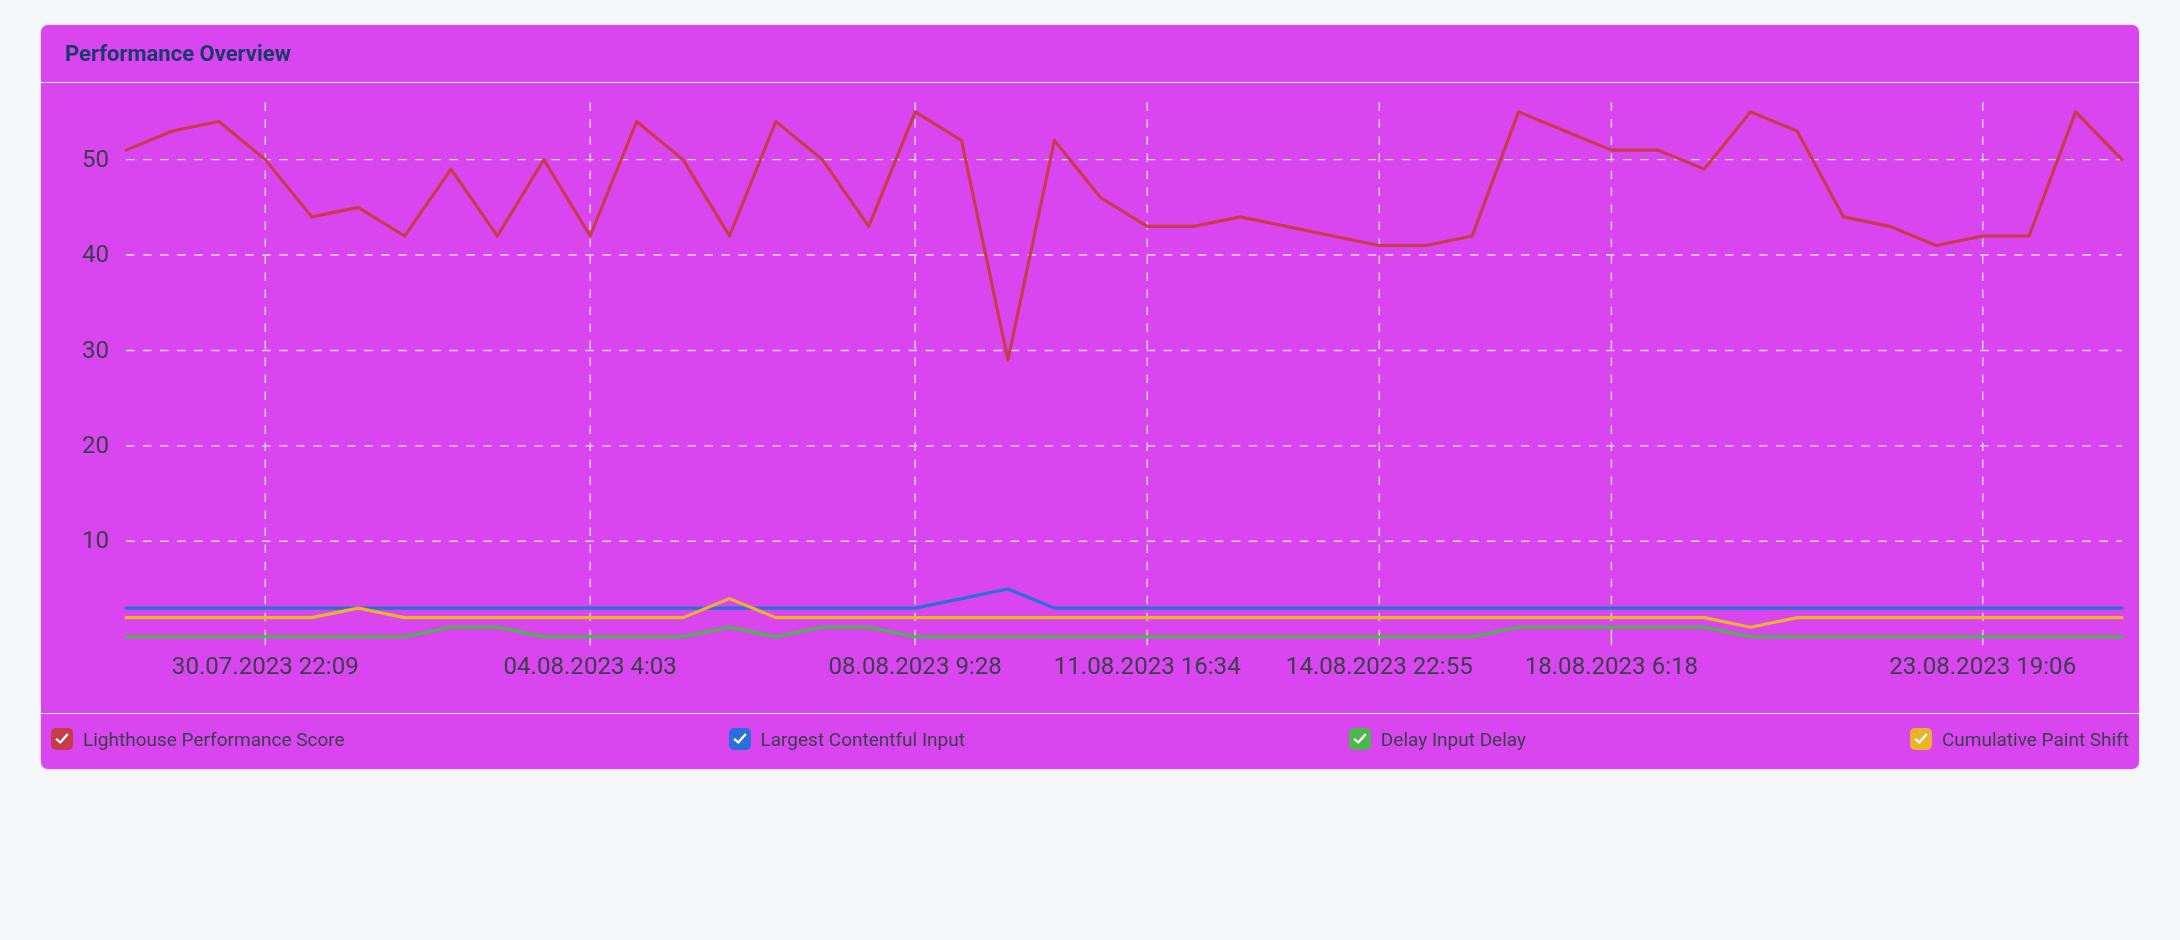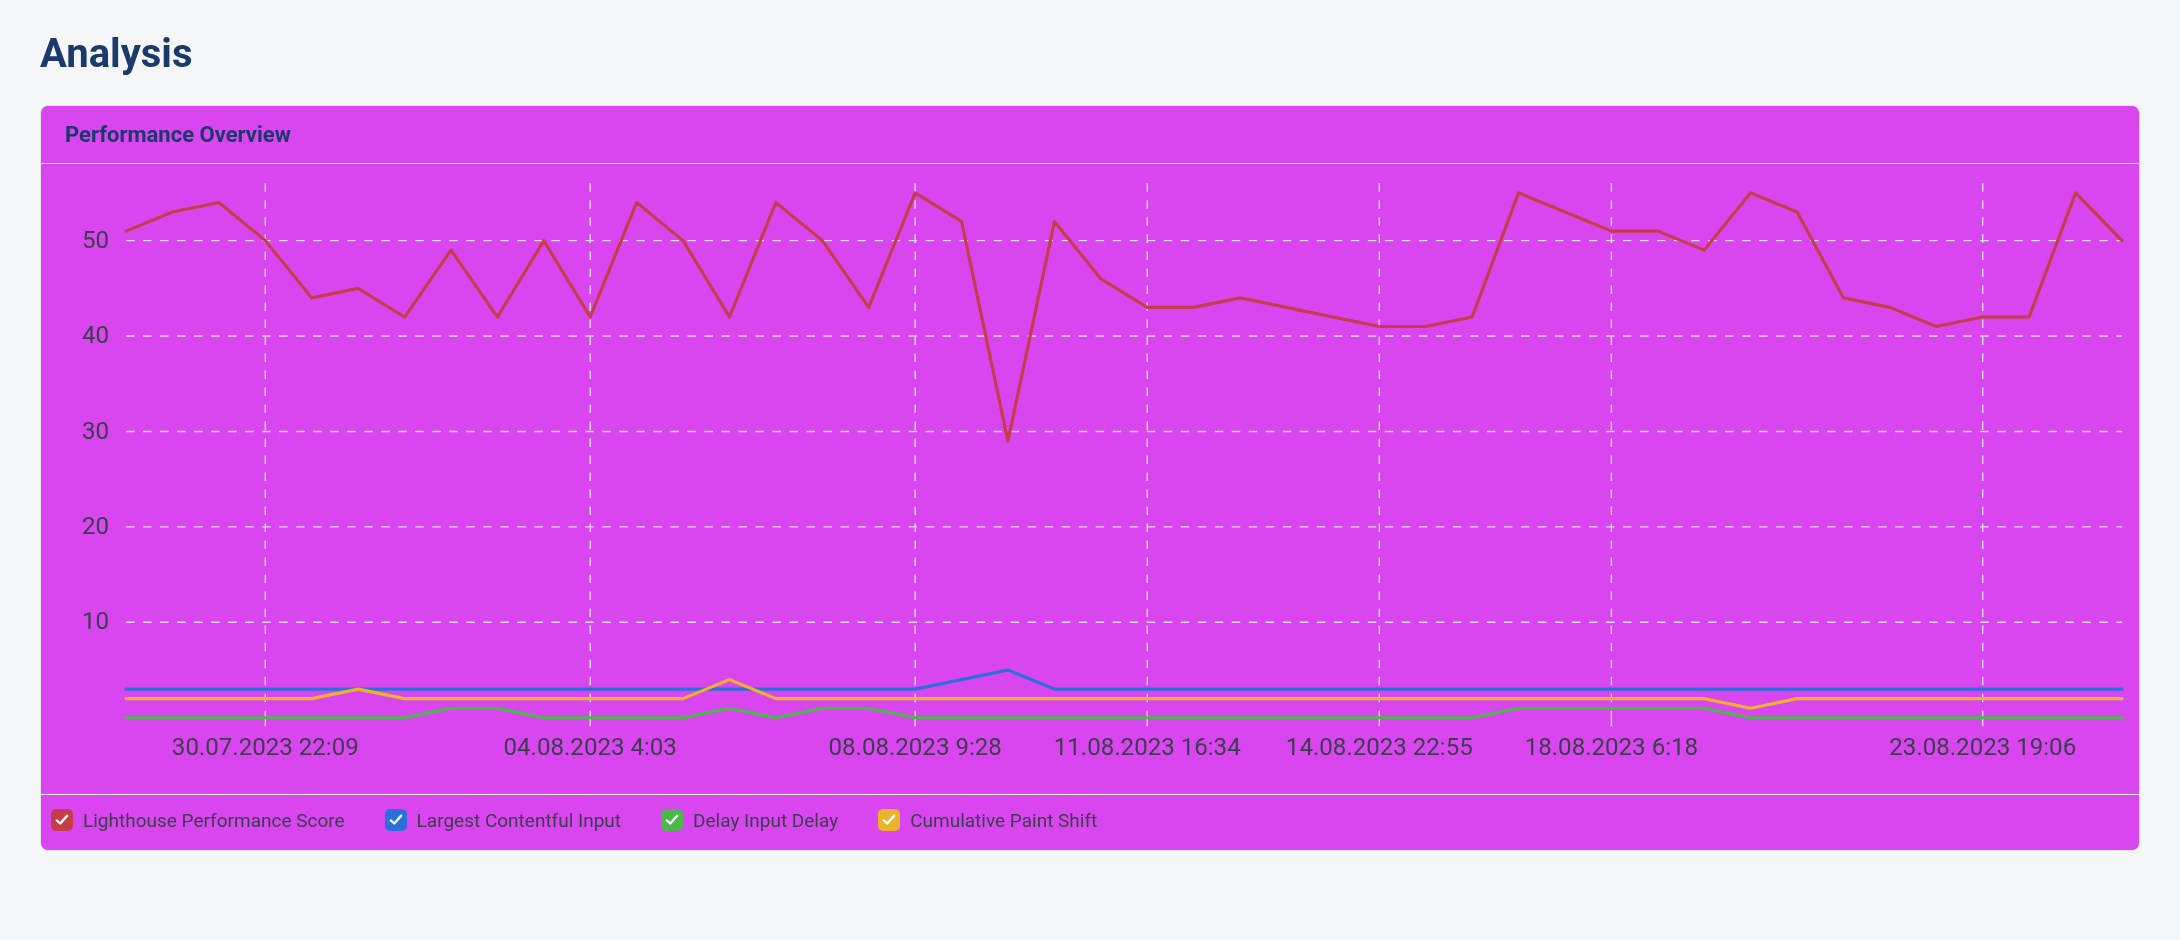--- a/index.html
+++ b/index.html
@@ -42,21 +42,21 @@
   .axis-text {
     fill: #3a3f4b;
     font-size: 17px;
     font-family: inherit;
   }
   .y-label { text-anchor: end; }
   .x-label { text-anchor: middle; }
   .series-line { fill: none; stroke-width: 2.2; stroke-linejoin: round; stroke-linecap: round; }
   .legend {
     display: flex;
-    justify-content: flex-start;
+    justify-content: space-between;
     align-items: center;
     gap: 40px;
     padding: 14px 10px 18px 10px;
     flex-wrap: wrap;
   }
   .legend-item {
     display: inline-flex;
     align-items: center;
     gap: 10px;
     font-size: 19px;
@@ -71,21 +71,20 @@
     align-items: center;
     justify-content: center;
     position: relative;
   }
   .legend-swatch svg { width: 14px; height: 14px; }
 </style>
 </head>
 <body>
 
 <div class="page">
-  <h1 class="page-title">Analysis</h1>
 
   <div class="card">
     <div class="card-header">Performance Overview</div>
 
     <div class="chart-wrap">
       <svg class="chart" id="chart-svg" viewBox="0 0 1480 430" preserveAspectRatio="xMidYMid meet" role="img">
           <line x1="60" y1="317.67857142857144" x2="1468" y2="317.67857142857144" class="grid-line"></line>
           <text x="48" y="322.67857142857144" class="axis-text y-label">10</text>
           <line x1="60" y1="250.35714285714283" x2="1468" y2="250.35714285714283" class="grid-line"></line>
           <text x="48" y="255.35714285714283" class="axis-text y-label">20</text>

